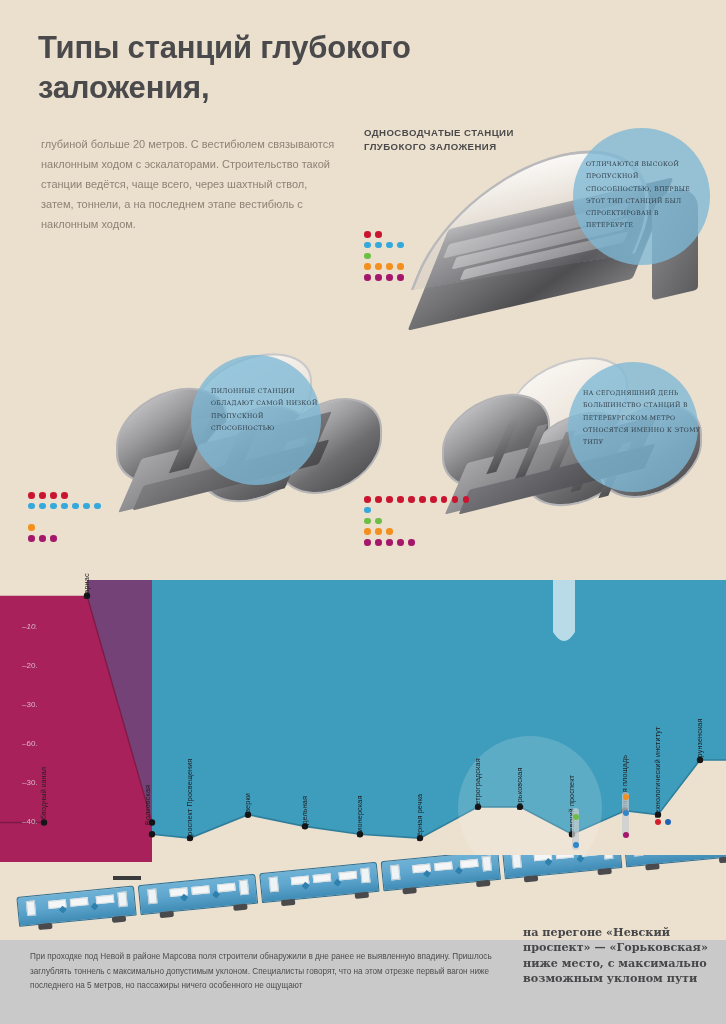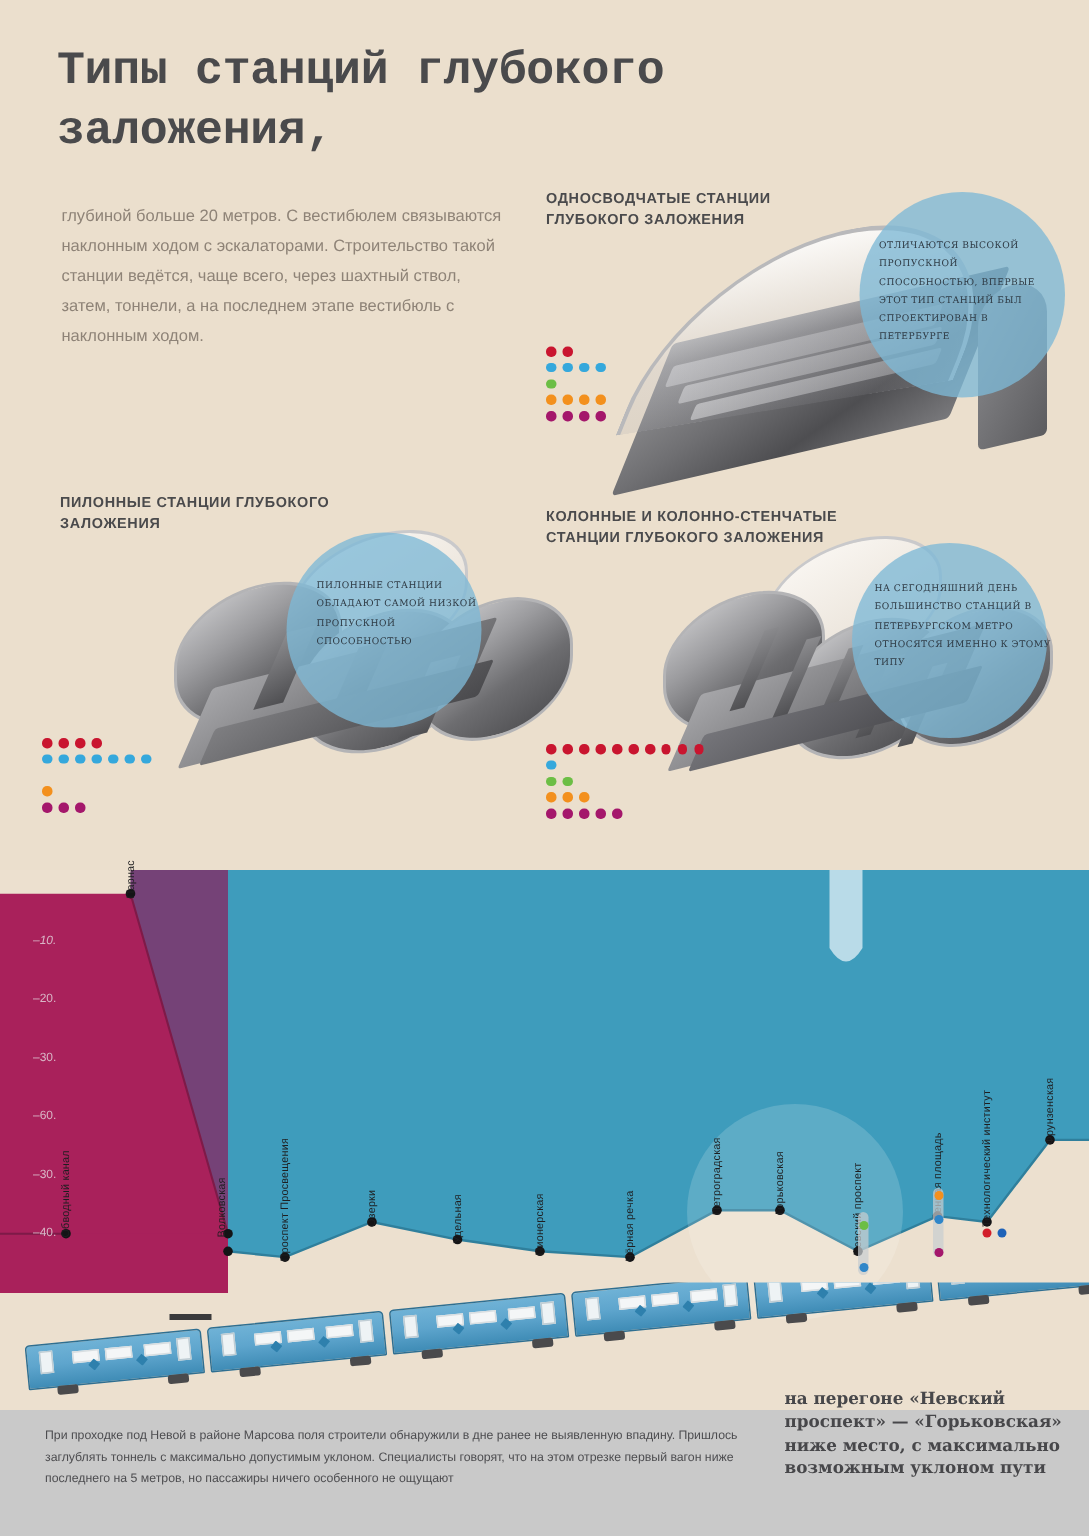--- a/index.html
+++ b/index.html
@@ -12,21 +12,21 @@
   }
   #page { position: relative; width: 726px; height: 1024px; }
 
   
   .top-section {
     position: absolute; left: 0; top: 0; width: 726px; height: 580px;
     background: #ebdfcd;
   }
   .title {
     position: absolute; left: 38px; top: 28px; width: 420px;
-    font-family: Liberation Mono, monospace;
+    font-family: Liberation Sans, sans-serif;
     font-weight: bold;
     font-size: 31px; line-height: 1.30;
     color: #4a4a4c; letter-spacing: -0.2px;
   }
   .intro {
     position: absolute; left: 41px; top: 134px; width: 300px;
     font-size: 11px; line-height: 1.82; color: #8e8377;
   }
 
   .sec-head {
@@ -244,21 +244,20 @@
           <div class="dot" style="background: rgb(243, 144, 29);"></div>
         </div>
         <div class="dot-row">
           <div class="dot" style="background: rgb(164, 23, 107);"></div>
           <div class="dot" style="background: rgb(164, 23, 107);"></div>
           <div class="dot" style="background: rgb(164, 23, 107);"></div>
           <div class="dot" style="background: rgb(164, 23, 107);"></div>
         </div>
       </div>
 
-    <div class="sec-head" id="head-pilon">ПИЛОННЫЕ СТАНЦИИ ГЛУБОКОГО ЗАЛОЖЕНИЯ</div>
 
     <div class="pilon-wrap">
       <div class="tube-glass" style="left:84px;top:4px;width:118px;height:86px;"></div>
       <div class="tube" style="left:6px;top:38px;width:112px;height:92px;"></div>
       <div class="tube" style="left:90px;top:56px;width:112px;height:92px;"></div>
       <div class="tube" style="left:168px;top:48px;width:104px;height:92px;"></div>
       <div class="platform-slab" style="left:20px;top:86px;width:190px;height:48px;"></div>
       <div class="pier" style="left:70px;top:70px;width:20px;height:46px;"></div>
       <div class="pier" style="left:118px;top:80px;width:20px;height:46px;"></div>
       <div class="pier" style="left:166px;top:90px;width:20px;height:46px;"></div>
@@ -288,21 +287,20 @@
         <div class="dot-row">
           <div class="dot" style="background: rgb(243, 144, 29);"></div>
         </div>
         <div class="dot-row">
           <div class="dot" style="background: rgb(164, 23, 107);"></div>
           <div class="dot" style="background: rgb(164, 23, 107);"></div>
           <div class="dot" style="background: rgb(164, 23, 107);"></div>
         </div>
       </div>
 
-    <div class="sec-head" id="head-kolon">КОЛОННЫЕ И КОЛОННО-СТЕНЧАТЫЕ СТАНЦИИ ГЛУБОКОГО ЗАЛОЖЕНИЯ</div>
 
     <div class="kolon-wrap">
       <div class="tube-glass" style="left:70px;top:0px;width:118px;height:84px;"></div>
       <div class="tube" style="left:2px;top:36px;width:108px;height:90px;"></div>
       <div class="tube" style="left:84px;top:54px;width:108px;height:90px;"></div>
       <div class="tube" style="left:158px;top:46px;width:104px;height:90px;"></div>
       <div class="platform-slab" style="left:16px;top:82px;width:190px;height:46px;"></div>
       <div class="pier" style="left:58px;top:62px;width:10px;height:48px;"></div>
       <div class="pier" style="left:86px;top:68px;width:10px;height:48px;"></div>
       <div class="pier" style="left:114px;top:74px;width:10px;height:48px;"></div>

